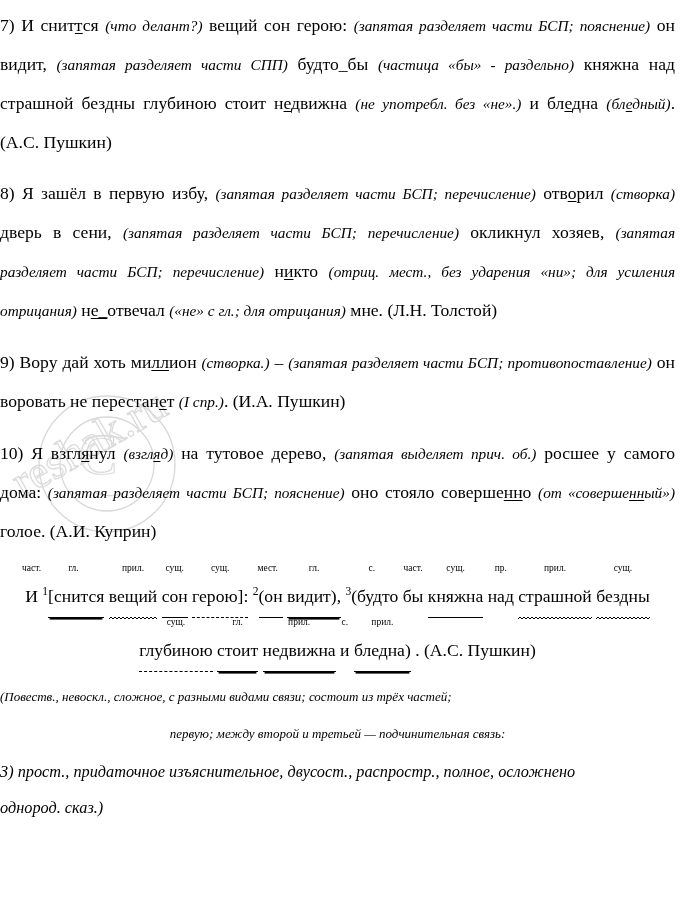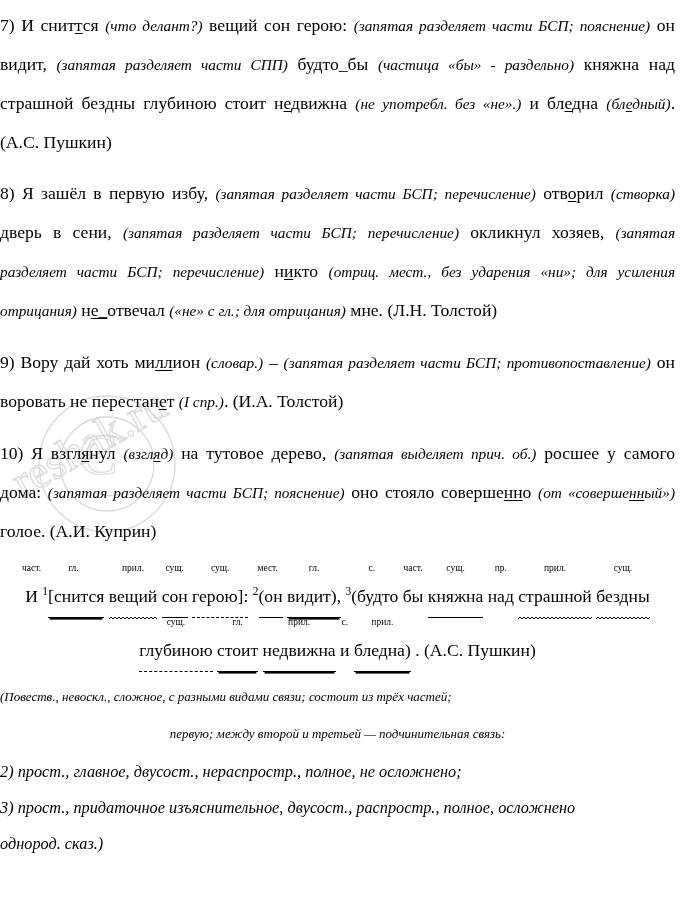--- a/index.html
+++ b/index.html
@@ -129,29 +129,28 @@
       <text x="6" y="100" font-family="Liberation Serif, serif" font-size="46" fill="none" stroke="#bdbdbd" stroke-width="1.3">reshak.ru</text>
     </g>
   </svg>
 </div>
 
 <div class="page">
 
   <div>
     <p class="item"><span>7) </span><span>И снит</span><span class="sp">т</span><span>ся </span><span class="note">(что делант?)</span><span> вещий сон герою: </span><span class="note">(запятая разделяет части БСП; пояснение)</span><span> он видит, </span><span class="note">(запятая разделяет части СПП)</span><span> будто_бы </span><span class="note">(частица «бы» - раздельно)</span><span> княжна над страшной бездны глубиною стоит н</span><span class="sp">е</span><span>движна </span><span class="note">(не употребл. без «не».)</span><span> и бл</span><span class="sp">е</span><span>дна </span><span class="note">(бл</span><span class="note sp">е</span><span class="note">дный)</span><span>. (А.С. Пушкин)</span></p>
     <p class="item"><span>8) </span><span>Я зашёл в первую избу, </span><span class="note">(запятая разделяет части БСП; перечисление)</span><span> отв</span><span class="sp">о</span><span>рил </span><span class="note">(створка)</span><span> дверь в сени, </span><span class="note">(запятая разделяет части БСП; перечисление)</span><span> окликнул хозяев, </span><span class="note">(запятая разделяет части БСП; перечисление)</span><span> н</span><span class="sp">и</span><span>кто </span><span class="note">(отриц. мест., без ударения «ни»; для усиления отрицания)</span><span> н</span><span class="sp">е_</span><span>отвечал </span><span class="note">(«не» с гл.; для отрицания)</span><span> мне. (Л.Н. Толстой)</span></p>
-    <p class="item"><span>9) </span><span>Вору дай хоть ми</span><span class="sp">лл</span><span>ион </span><span class="note">(словар.)</span><span> – </span><span class="note">(запятая разделяет части БСП; противопоставление)</span><span> он воровать не перестан</span><span class="sp">е</span><span>т </span><span class="note">(I спр.)</span><span>. (И.А. Толстой)</span></p>
+    <p class="item"><span>9) </span><span>Вору дай хоть ми</span><span class="sp">лл</span><span>ион </span><span class="note">(створка.)</span><span> – </span><span class="note">(запятая разделяет части БСП; противопоставление)</span><span> он воровать не перестан</span><span class="sp">е</span><span>т </span><span class="note">(I спр.)</span><span>. (И.А. Пушкин)</span></p>
     <p class="item"><span>10) </span><span>Я взгл</span><span class="sp">я</span><span>нул </span><span class="note">(взгл</span><span class="note sp">я</span><span class="note">д)</span><span> на тутовое дерево, </span><span class="note">(запятая выделяет прич. об.)</span><span> росшее у самого дома: </span><span class="note">(запятая разделяет части БСП; пояснение)</span><span> оно стояло соверше</span><span class="sp">нн</span><span>о </span><span class="note">(от «соверше</span><span class="note sp">нн</span><span class="note">ый»)</span><span> голое. (А.И. Куприн)</span></p>
   </div>
 
   <div class="parsed"><span class="tok"><span class="pos">част.</span><span class="w">И</span></span> <span class="tok pred"><span class="sidx">1</span><span class="pos">гл.</span><span class="w">[снится</span></span> <span class="tok attr"><span class="pos">прил.</span><span class="w">вещий</span></span> <span class="tok subj"><span class="pos">сущ.</span><span class="w">сон</span></span> <span class="tok obj"><span class="pos">сущ.</span><span class="w">герою]:</span></span> <span class="tok subj"><span class="sidx">2</span><span class="pos">мест.</span><span class="w">(он</span></span> <span class="tok pred"><span class="pos">гл.</span><span class="w">видит),</span></span> <span class="tok"><span class="sidx">3</span><span class="pos">с.</span><span class="w">(будто</span></span> <span class="tok"><span class="pos">част.</span><span class="w">бы</span></span> <span class="tok subj"><span class="pos">сущ.</span><span class="w">княжна</span></span> <span class="tok"><span class="pos">пр.</span><span class="w">над</span></span> <span class="tok attr"><span class="pos">прил.</span><span class="w">страшной</span></span> <span class="tok attr"><span class="pos">сущ.</span><span class="w">бездны</span></span> <span class="tok obj"><span class="pos">сущ.</span><span class="w">глубиною</span></span> <span class="tok pred"><span class="pos">гл.</span><span class="w">стоит</span></span> <span class="tok pred"><span class="pos">прил.</span><span class="w">недвижна</span></span> <span class="tok"><span class="pos">с.</span><span class="w">и</span></span> <span class="tok pred"><span class="pos">прил.</span><span class="w">бледна)</span></span> <span class="tok"><span class="w">. (А.С. Пушкин)</span></span></div>
 
   <div class="analysis">
     <div>(Повеств., невоскл., сложное, с разными видами связи; состоит из трёх частей;</div>
     <div class="last">первую; между второй и третьей — подчинительная связь:</div>
   </div>
   <div class="alist">
-    <div>2) прост., главное, двусост., нераспростр., полное, не осложнено;</div>
     <div>3) прост., придаточное изъяснительное, двусост., распростр., полное, осложнено</div>
     <div>однород. сказ.)</div>
   </div>
 
 </div>
 
 </body></html>

